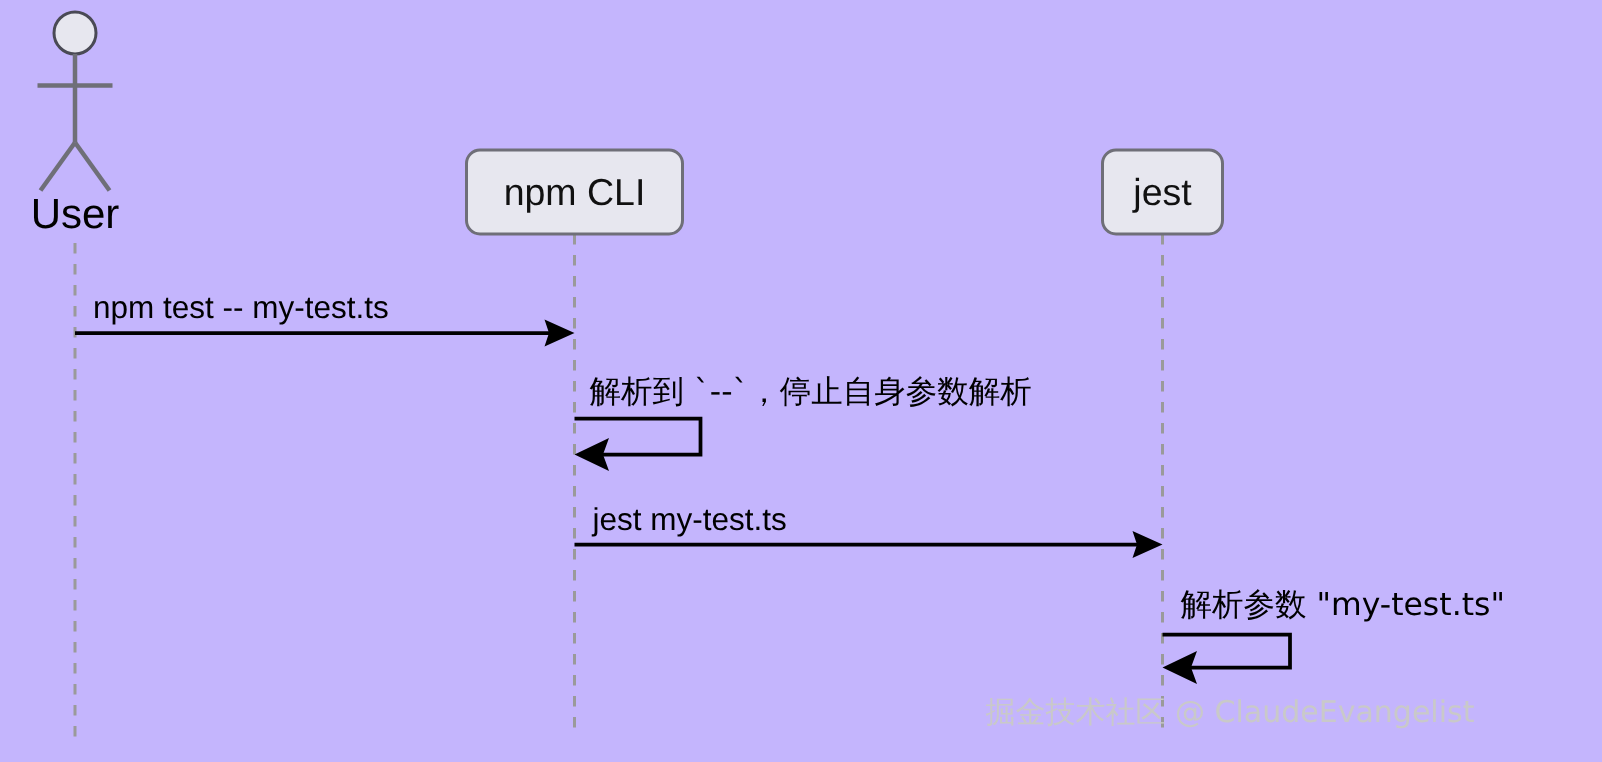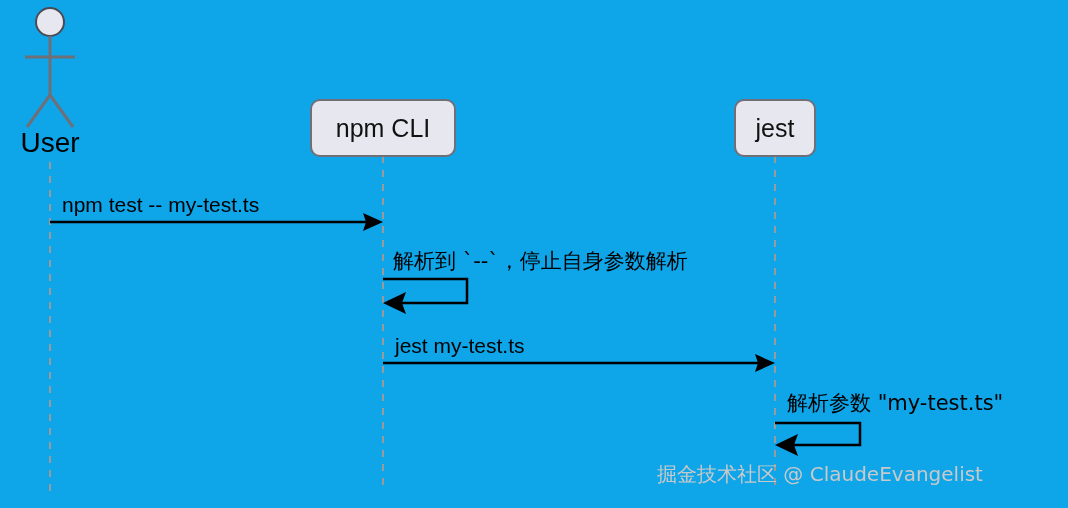--- a/index.html
+++ b/index.html
@@ -8,21 +8,21 @@
     padding: 0;
     background: #ffffff;
   }
   body {
     font-family: "Liberation Sans", "DejaVu Sans", sans-serif;
   }
   #diagram-root {
     position: relative;
     width: 1068px;
     height: 508px;
-    background: #0ea5e9;
+    background: #c4b5fd;
     overflow: hidden;
   }
   #diagram-svg {
     position: absolute;
     left: 0;
     top: 0;
     width: 1068px;
     height: 508px;
   }
   .participant-label {

